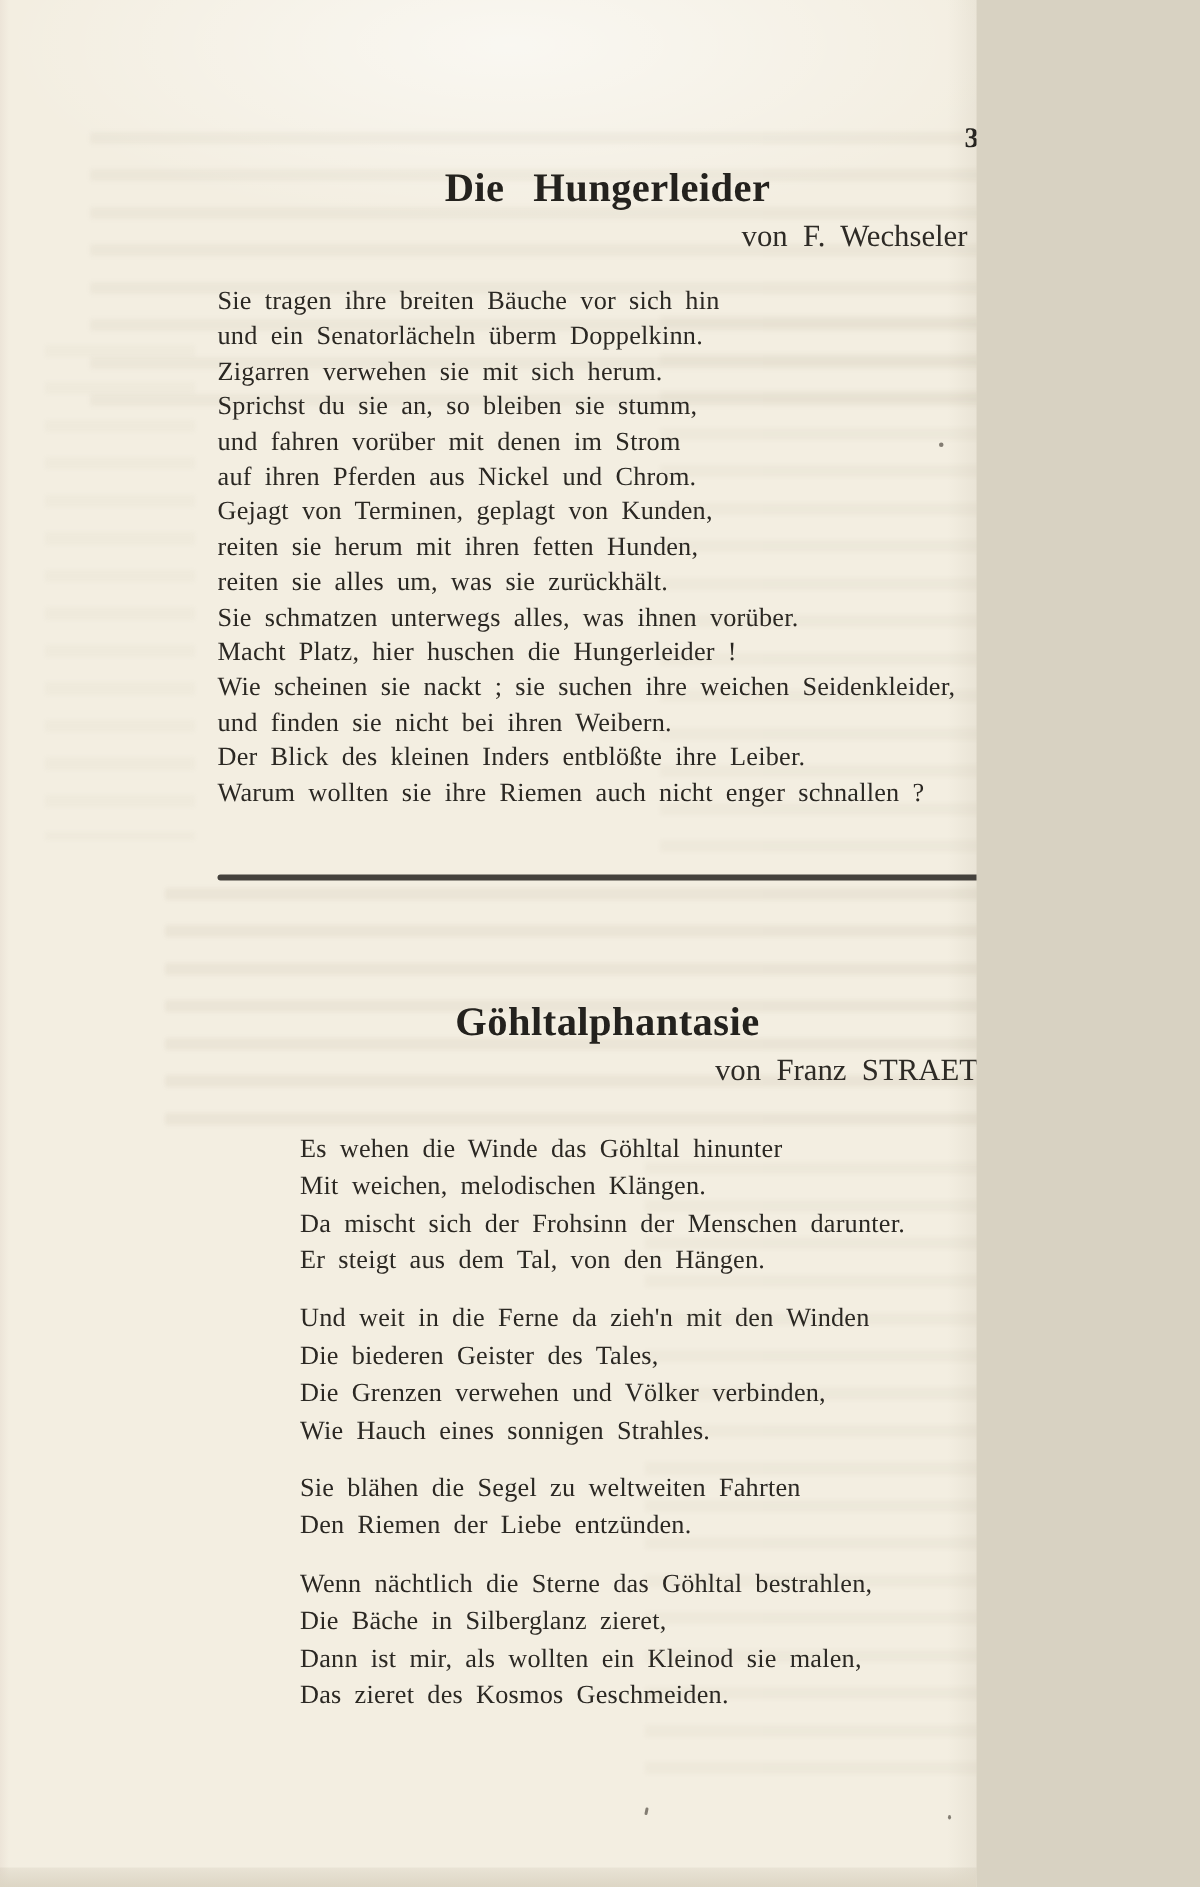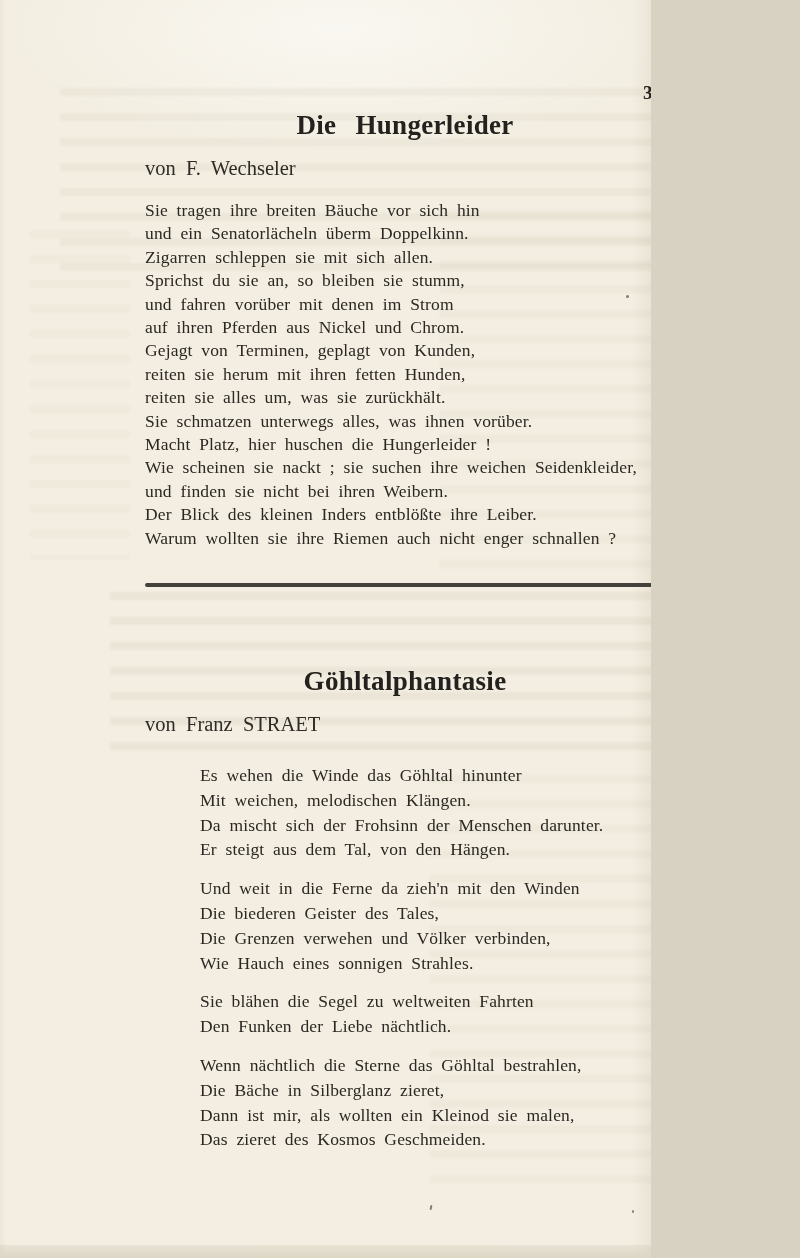--- a/index.html
+++ b/index.html
@@ -57,21 +57,22 @@
   .poem-title {
     margin: 0;
     text-align: center;
     font-size: 27px;
     font-weight: bold;
     letter-spacing: 0.3px;
     word-spacing: 0.45em;
     color: #24221e;
   }
   .byline {
-    margin-top: 16px;
+    margin-top: 6px;
+    text-align: right;
     font-size: 20.5px;
     word-spacing: 0.25em;
     color: #2e2b26;
   }
   .section-1 .byline { padding-right: 20px; }
   .section-2 .byline { padding-right: 13px; }
 
   .poem-body {
     margin-top: 19px;
     font-size: 17.5px;
@@ -111,21 +112,21 @@
   <div class="ghost ghost-left"></div>
 
   <div class="page-number">37</div>
 
   <section class="poem-section section-1">
     <h1 class="poem-title">Die Hungerleider</h1>
     <div class="byline">von F. Wechseler</div>
     <div class="poem-body">
         <div class="poem-line">Sie tragen ihre breiten Bäuche vor sich hin</div>
         <div class="poem-line">und ein Senatorlächeln überm Doppelkinn.</div>
-        <div class="poem-line">Zigarren schleppen sie mit sich allen.</div>
+        <div class="poem-line">Zigarren verwehen sie mit sich herum.</div>
         <div class="poem-line">Sprichst du sie an, so bleiben sie stumm,</div>
         <div class="poem-line">und fahren vorüber mit denen im Strom</div>
         <div class="poem-line">auf ihren Pferden aus Nickel und Chrom.</div>
         <div class="poem-line">Gejagt von Terminen, geplagt von Kunden,</div>
         <div class="poem-line">reiten sie herum mit ihren fetten Hunden,</div>
         <div class="poem-line">reiten sie alles um, was sie zurückhält.</div>
         <div class="poem-line">Sie schmatzen unterwegs alles, was ihnen vorüber.</div>
         <div class="poem-line">Macht Platz, hier huschen die Hungerleider !</div>
         <div class="poem-line">Wie scheinen sie nackt ; sie suchen ihre weichen Seidenkleider,</div>
         <div class="poem-line">und finden sie nicht bei ihren Weibern.</div>
@@ -147,21 +148,21 @@
           <div class="poem-line">Er steigt aus dem Tal, von den Hängen.</div>
         </div>
         <div class="stanza">
           <div class="poem-line">Und weit in die Ferne da zieh'n mit den Winden</div>
           <div class="poem-line">Die biederen Geister des Tales,</div>
           <div class="poem-line">Die Grenzen verwehen und Völker verbinden,</div>
           <div class="poem-line">Wie Hauch eines sonnigen Strahles.</div>
         </div>
         <div class="stanza">
           <div class="poem-line">Sie blähen die Segel zu weltweiten Fahrten</div>
-          <div class="poem-line">Den Funken der Liebe nächtlich.</div>
+          <div class="poem-line">Den Riemen der Liebe entzünden.</div>
         </div>
         <div class="stanza">
           <div class="poem-line">Wenn nächtlich die Sterne das Göhltal bestrahlen,</div>
           <div class="poem-line">Die Bäche in Silberglanz zieret,</div>
           <div class="poem-line">Dann ist mir, als wollten ein Kleinod sie malen,</div>
           <div class="poem-line">Das zieret des Kosmos Geschmeiden.</div>
         </div>
       </div>
   </section>
 

